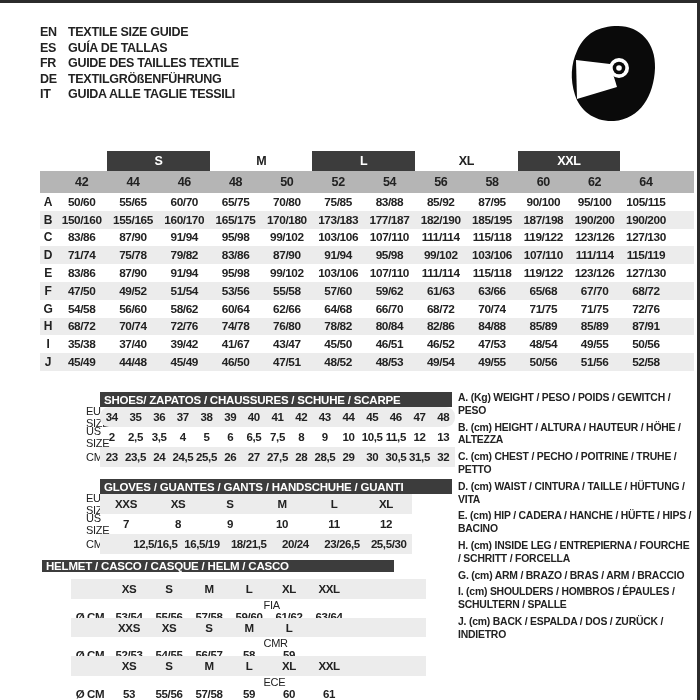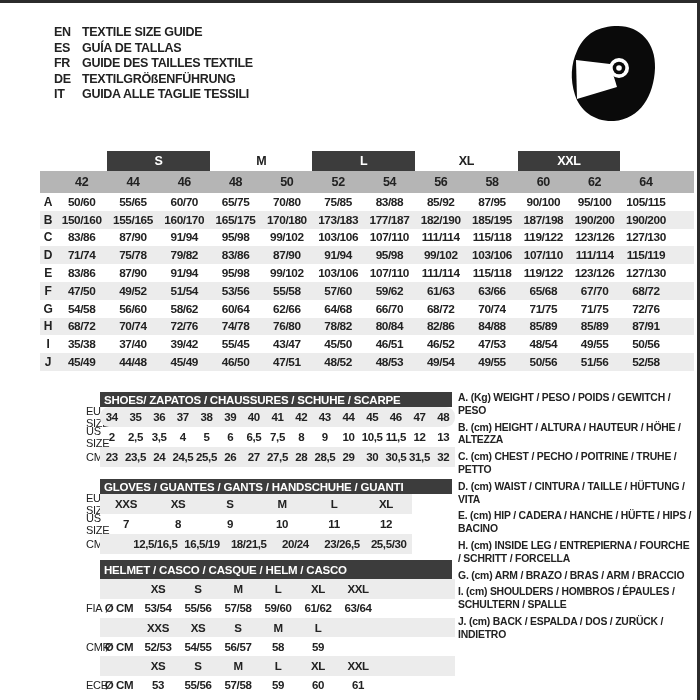--- a/index.html
+++ b/index.html
@@ -3,21 +3,21 @@
 <meta charset="utf-8">
 <style>
   * { margin:0; padding:0; box-sizing:border-box; }
   body { background:#fff; font-family:"Liberation Sans", sans-serif; }
   .page {
     position:relative; width:700px; height:700px; background:#fff;
     border-top:3px solid #2b2b2b; border-right:3px solid #2b2b2b;
     overflow:hidden; color:#222;
   }
   
-  .lang-header { position:absolute; left:54px; top:22px; }
+  .lang-header { position:absolute; left:40px; top:22px; }
   .lang-row { display:flex; line-height:15.5px; font-size:12.5px; font-weight:bold; letter-spacing:-0.3px; }
   .lang-code { width:28px; }
   
   .size-table { position:absolute; left:40px; top:144px; width:654px; }
   .grid-row { display:grid; grid-template-columns:16px repeat(12, 51.3px); width:654px; }
   .band { height:24px; align-items:end; }
   .band-group { height:20px; display:flex; align-items:center; justify-content:center;
     font-size:12.5px; font-weight:bold; letter-spacing:-0.3px; }
   .band-box { background:#3c3c3c; color:#fff; }
   .cols-row { height:22px; background:#b5b5b5; align-items:center; }
@@ -30,21 +30,21 @@
   
   .section { position:absolute; left:42px; width:413px; }
   .srow { display:flex; align-items:center; height:20px; }
   .bar-row { height:15px; align-items:stretch; }
   .slabel { width:58px; font-size:11px; font-weight:normal; letter-spacing:-0.3px;padding-left:44px; }
   .sbar { width:352px; background:#3c3c3c; color:#fff; font-size:11.5px; font-weight:bold;
     letter-spacing:-0.2px; display:flex; align-items:center; padding-left:4px; }
   .sgrid { display:grid; height:100%; align-items:center; }
   .sgrid.stripe { background:#ececec; }
   .scell { text-align:center; font-size:11.5px; font-weight:bold; letter-spacing:-0.4px; }
-  .helmet-sec .srow { height:19.3px; }
+  .helmet-sec .srow { height:19.3px;flex-direction:column; }
   .unit-cell { text-align:center; }
   
   .legend { position:absolute; left:458px; top:389px; width:234px; }
   .legend-item { font-size:10.4px; font-weight:bold; letter-spacing:-0.2px;
     line-height:12.8px; margin-bottom:4px; }
   .helmet-svg { position:absolute; left:569px; top:20px; }
 </style>
 </head>
 <body>
 
@@ -223,21 +223,21 @@
           <div class="tcell">84/88</div>
           <div class="tcell">85/89</div>
           <div class="tcell">85/89</div>
           <div class="tcell">87/91</div>
         </div>
         <div class="grid-row trow">
           <div class="rlabel">I</div>
           <div class="tcell">35/38</div>
           <div class="tcell">37/40</div>
           <div class="tcell">39/42</div>
-          <div class="tcell">55/45</div>
+          <div class="tcell">41/67</div>
           <div class="tcell">43/47</div>
           <div class="tcell">45/50</div>
           <div class="tcell">46/51</div>
           <div class="tcell">46/52</div>
           <div class="tcell">47/53</div>
           <div class="tcell">48/54</div>
           <div class="tcell">49/55</div>
           <div class="tcell">50/56</div>
         </div>
         <div class="grid-row trow stripe">

